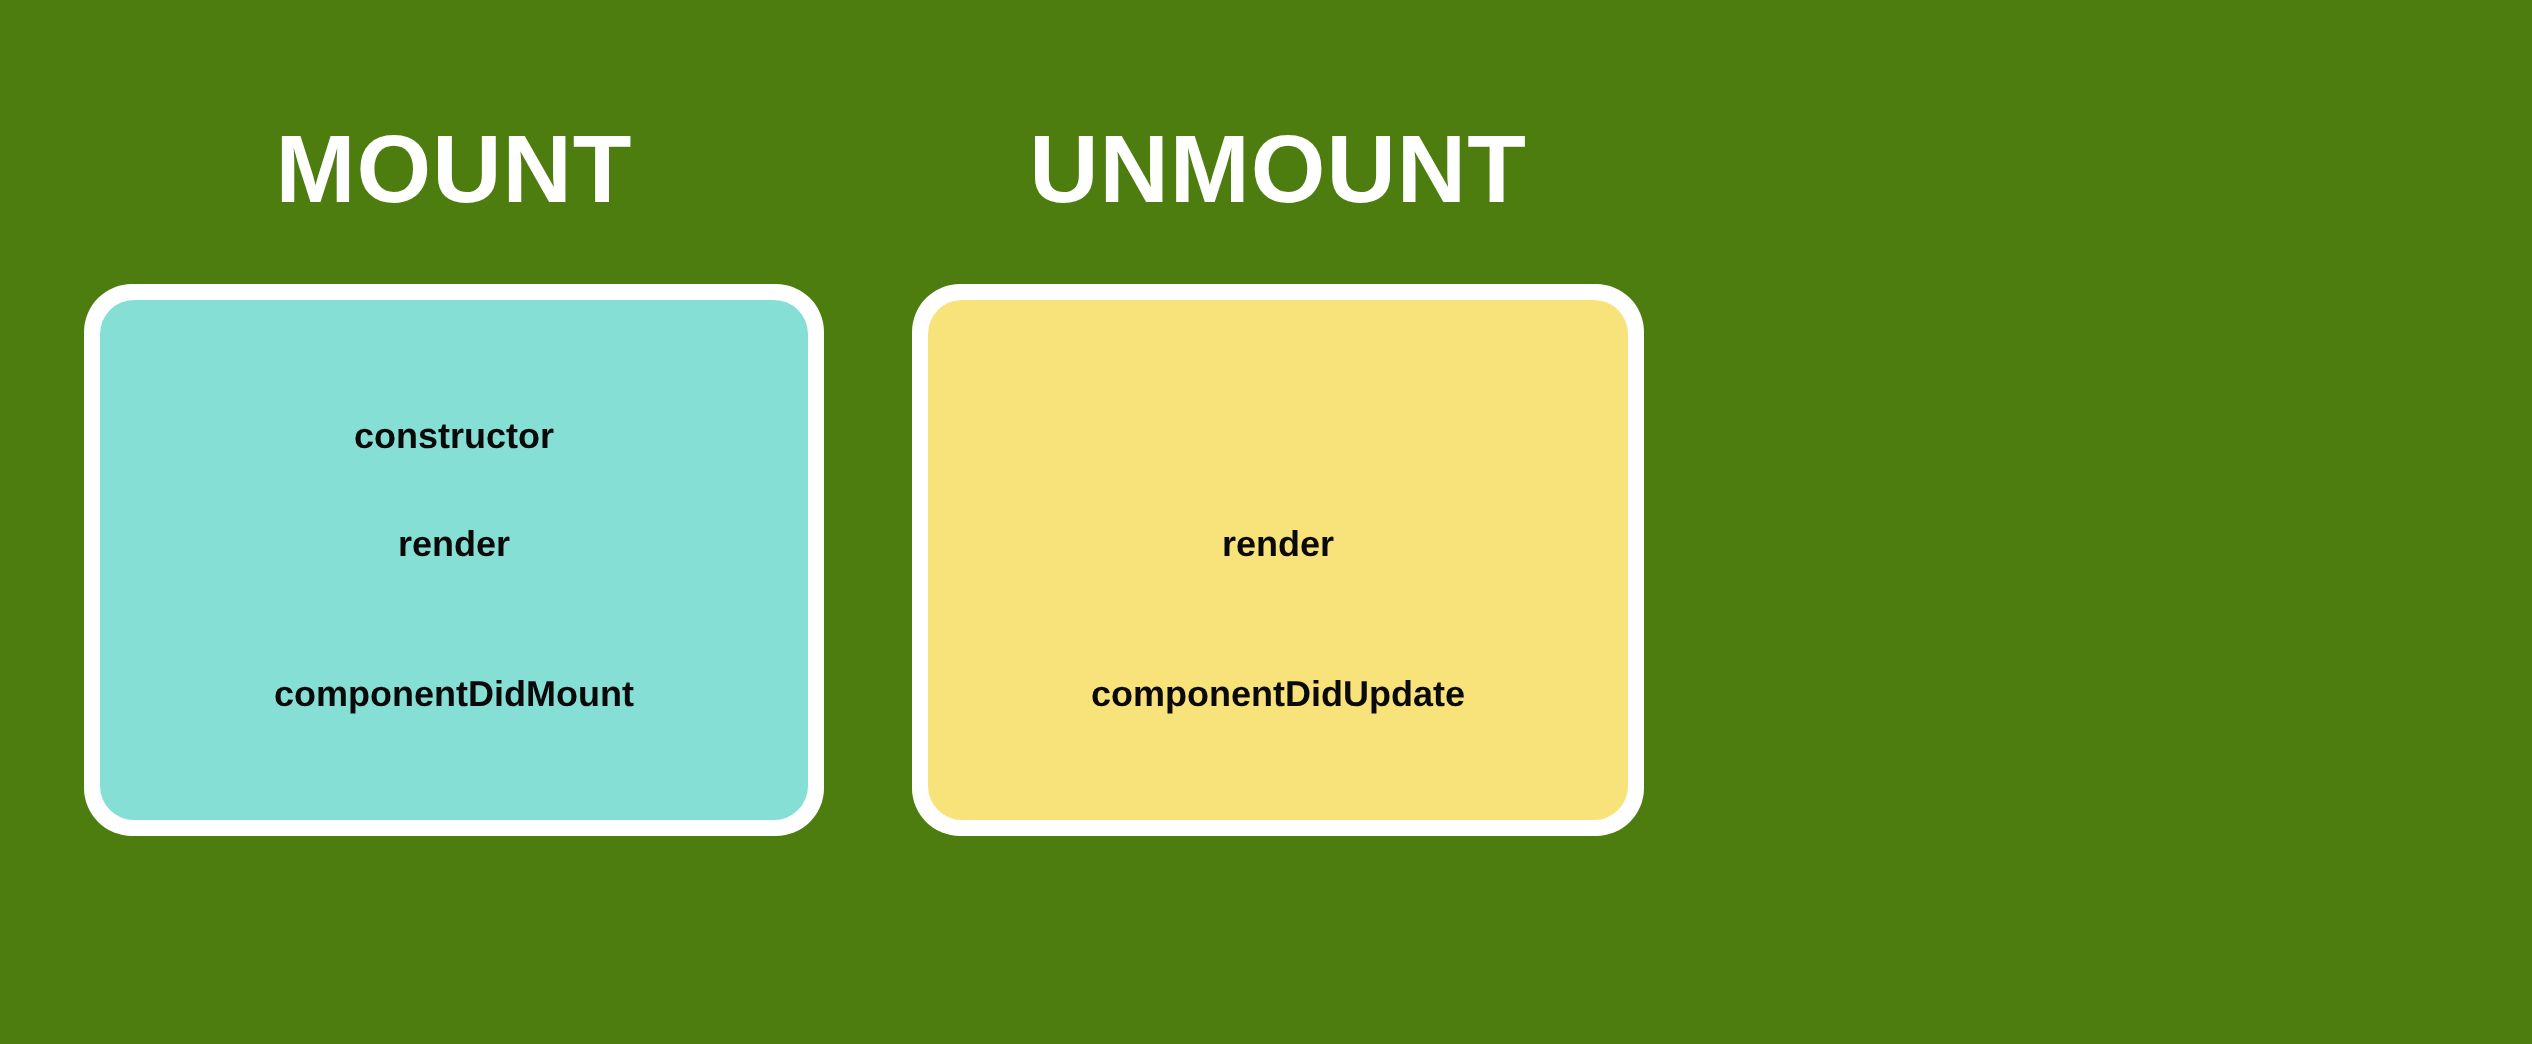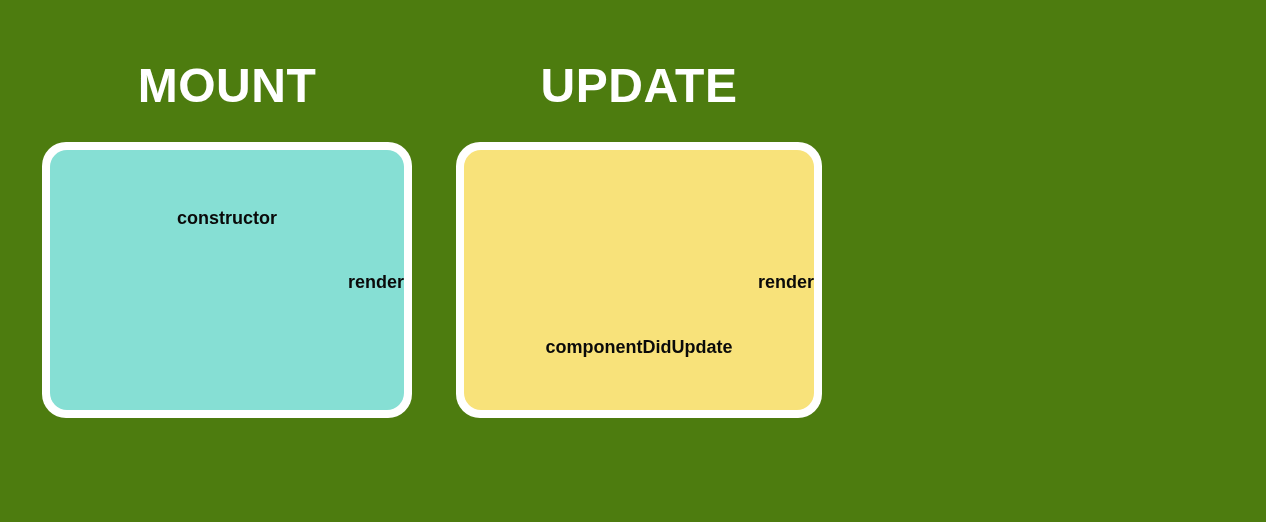--- a/index.html
+++ b/index.html
@@ -89,43 +89,44 @@
     text-align: center;
     font-size: 18px;
     line-height: 30px;
     font-weight: bold;
     color: #0a0a0a;
     white-space: nowrap;
   }
 
   
   .row-1 { top: 53px; }
-  .row-2 { top: 117px; text-align: right; }
+  .row-2 { top: 107px; }
   .row-3 { top: 182px; }
 </style>
 </head>
 <body style="background: rgb(82, 31, 134);">
 
 <div id="stage" style="background: #4d7c0f;">
 
   <div class="column column-mount">
     <div class="phase-heading">MOUNT</div>
 
     <div class="phase-card card-mount">
       <div class="phase-card-inner" style="background: rgb(134, 223, 212);">
         <div class="method-list">
           <div class="method-item row-1">constructor</div>
           <div class="method-item row-2">render</div>
+          <div class="method-item row-3">componentDidMount</div>
         </div>
       </div>
     </div>
   </div>
 
   <div class="column column-update">
-    <div class="phase-heading">UPDATE</div>
+    <div class="phase-heading">UNMOUNT</div>
 
     <div class="phase-card card-update">
       <div class="phase-card-inner" style="background: rgb(248, 226, 122);">
         <div class="method-list">
           <div class="method-item row-2">render</div>
           <div class="method-item row-3">componentDidUpdate</div>
         </div>
       </div>
     </div>
   </div>

